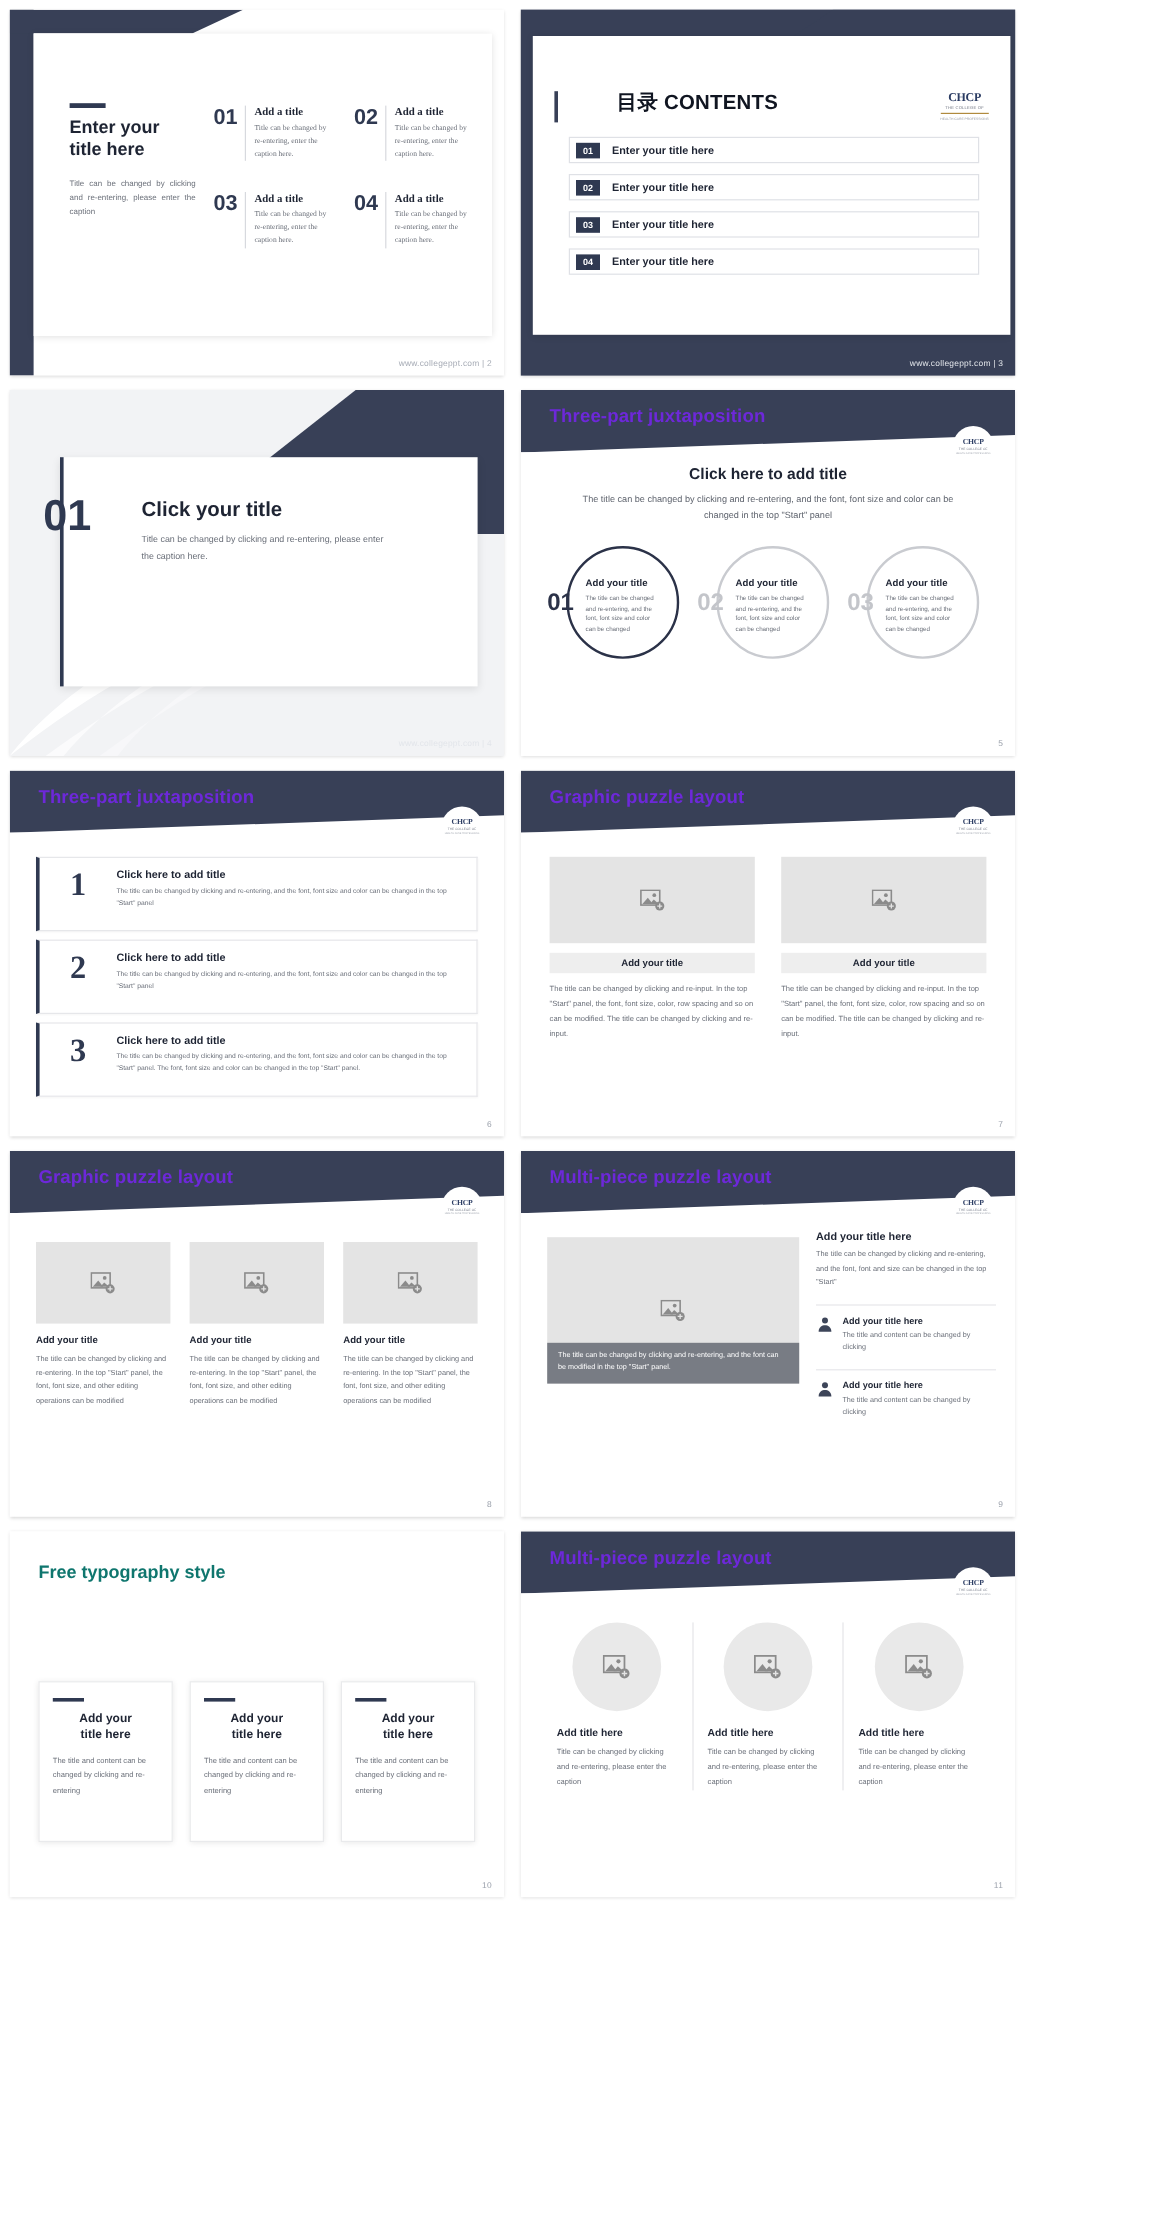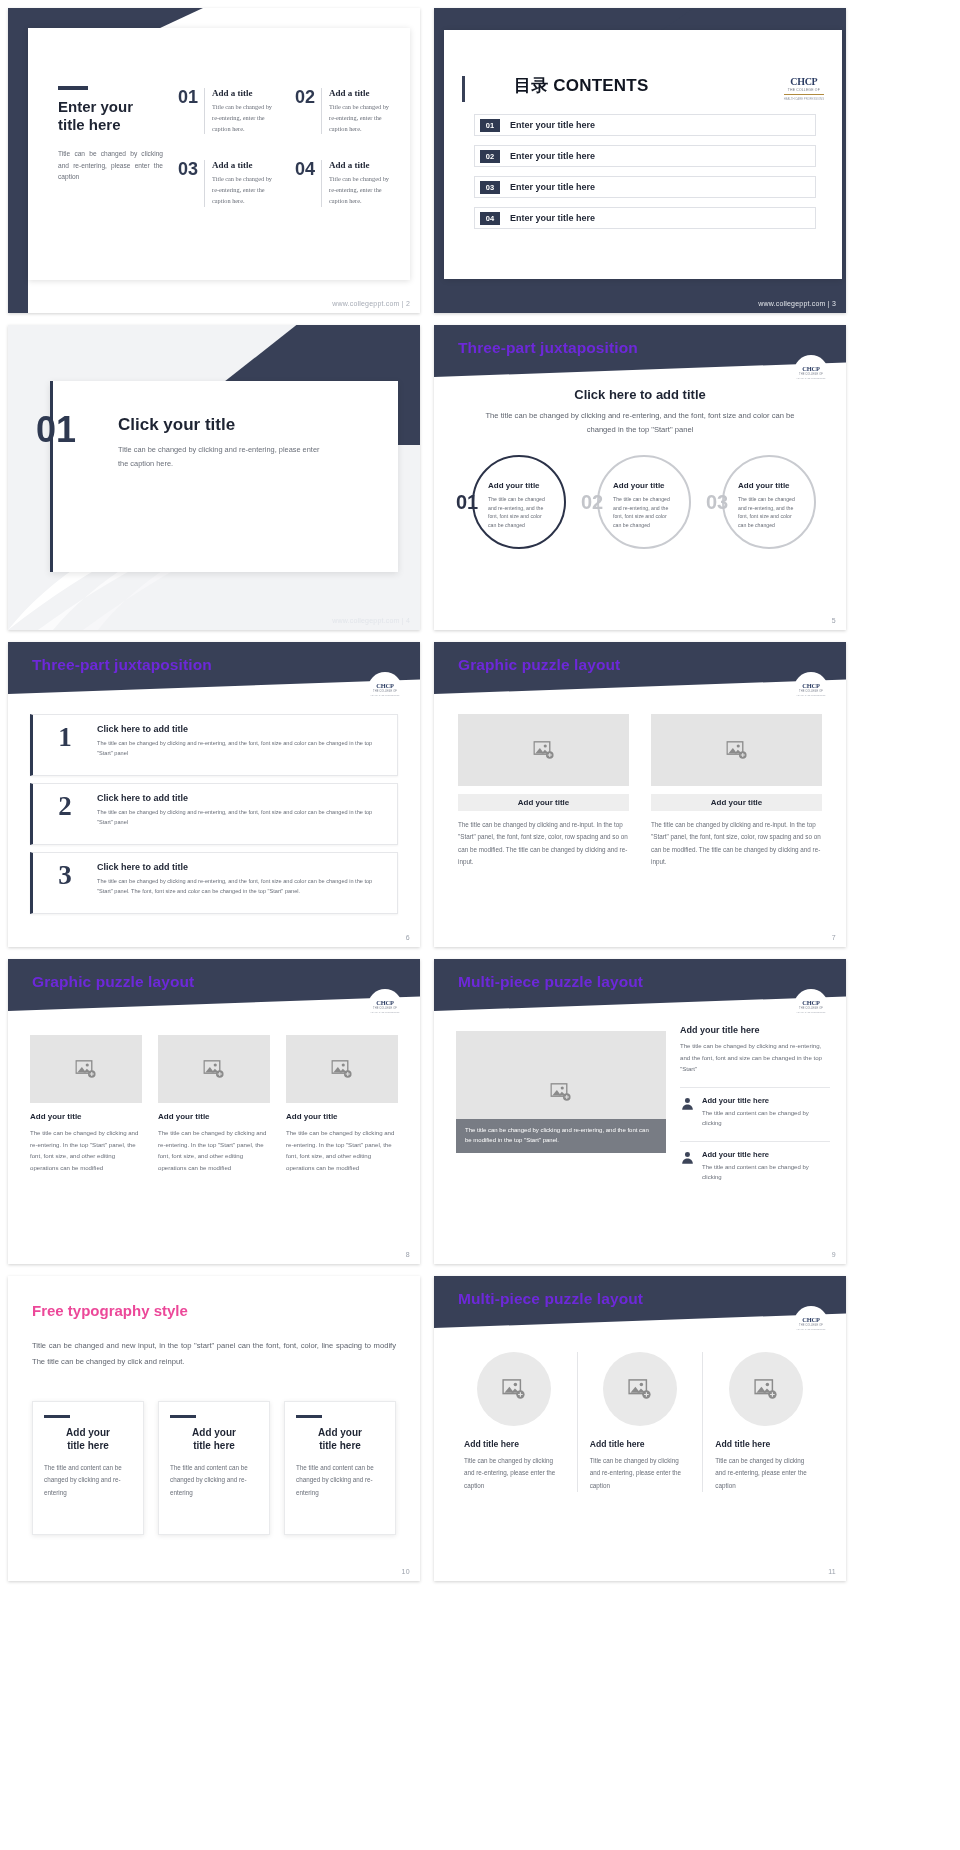--- a/index.html
+++ b/index.html
@@ -169,21 +169,21 @@
     padding: 6px 9px; }
   .s9 .rcol { position: absolute; left: 246px; right: 16px; top: 66px; }
   .s9 .rtitle { font-size: 9px; font-weight: bold; color: #1e2433; }
   .s9 .rtxt { margin-top: 5px; font-size: 6.1px; color: #6a6f79; line-height: 1.9; }
   .s9 .mini { display: flex; gap: 7px; margin-top: 12px; align-items: flex-start;
     border-top: 1px solid #e6e7ea; padding-top: 8px; }
   .s9 .mtitle { font-size: 7.6px; font-weight: bold; color: #1e2433; }
   .s9 .mtxt { margin-top: 3px; font-size: 6px; color: #6a6f79; line-height: 1.75; }
 
   
-  .s10 .ttl { position: absolute; left: 24px; top: 26px; font-size: 15px; font-weight: bold; color: #ec4899; }
+  .s10 .ttl { position: absolute; left: 24px; top: 26px; font-size: 15px; font-weight: bold; color: #0f766e; }
   .s10 .lead { position: absolute; left: 24px; right: 24px; top: 62px; font-size: 7.6px;
     color: #5f646e; line-height: 2.1; text-align: justify; }
   .s10 .cards { position: absolute; left: 24px; right: 24px; top: 125px; display: flex; gap: 14px; }
   .s10 .card { flex: 1; background: #fff; border: 1px solid #e9eaec;
     box-shadow: 0 1px 5px rgba(0,0,0,0.09); padding: 13px 11px 16px 11px; min-height: 134px; }
   .s10 .rule { width: 26px; height: 3px; background: #2f3951; margin-bottom: 8px; }
   .s10 .ctitle { font-size: 10px; font-weight: bold; color: #1e2433; line-height: 1.3; text-align: center; }
   .s10 .ctxt { margin-top: 10px; font-size: 6.3px; color: #6a6f79; line-height: 1.95; }
 
   
@@ -483,21 +483,20 @@
           <div class="mtitle">Add your title here</div>
           <div class="mtxt">The title and content can be changed by clicking</div>
         </div>
       </div>
     </div>
     <div class="pagenum">9</div>
   </div>
 
   <div class="slide s10">
     <div class="ttl">Free typography style</div>
-    <div class="lead">Title can be changed and new input, in the top "start" panel can the font, font, color, line spacing to modify The title can be changed by click and reinput.</div>
     <div class="cards">
       <div class="card">
         <div class="rule"></div>
         <div class="ctitle" style="white-space:pre-line">Add your
 title here</div>
         <div class="ctxt">The title and content can be changed by clicking and re-entering</div>
       </div>
       <div class="card">
         <div class="rule"></div>
         <div class="ctitle" style="white-space:pre-line">Add your

